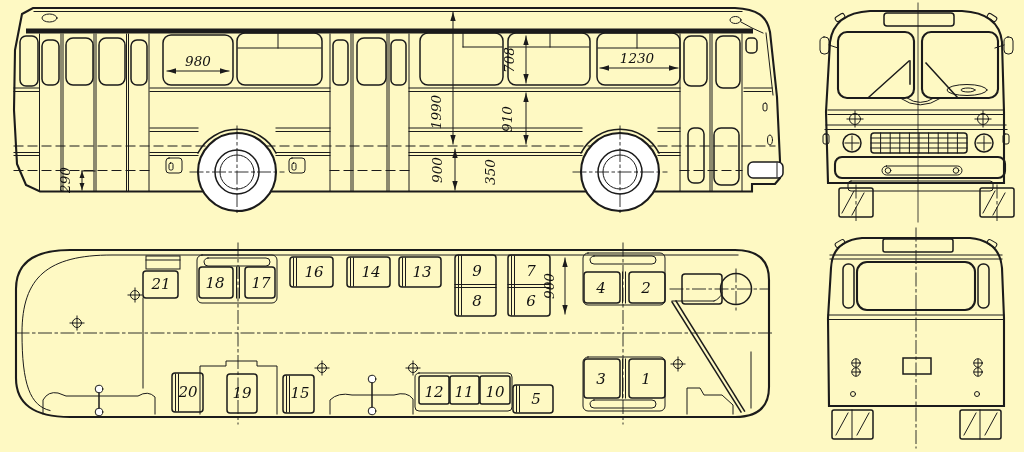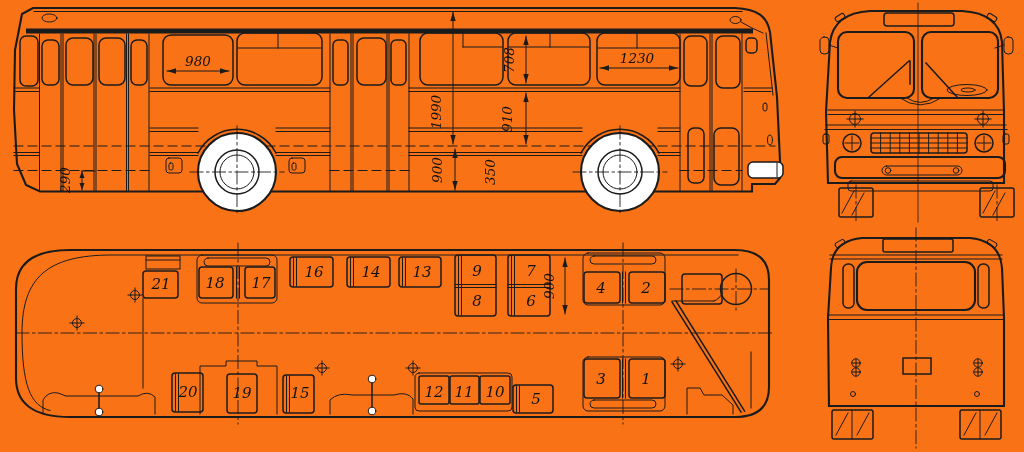--- a/index.html
+++ b/index.html
@@ -1,16 +1,16 @@
 <!DOCTYPE html>
 <html><head>
 <meta charset="utf-8">
 <style>
   html,body{margin:0;padding:0;background:#fff;}
-  #stage{position:relative;width:1024px;height:452px;background:#f97316;overflow:hidden;}
+  #stage{position:relative;width:1024px;height:452px;background:#fef9c3;overflow:hidden;}
   svg{display:block;}
   .ln{stroke:#1b1b1b;fill:none;stroke-width:1.2;stroke-linecap:square;}
   .w2{stroke-width:2.1;}
   .w16{stroke-width:1.5;}
   .w1{stroke-width:1;}
   .dash{stroke-dasharray:9 5;}
   .dd{stroke-dasharray:13 3.5 2.5 3.5;stroke-width:.9;}
   .fl{fill:#1b1b1b;stroke:none;}
   .wh{fill:#fff;}
   text{text-anchor:middle;}

